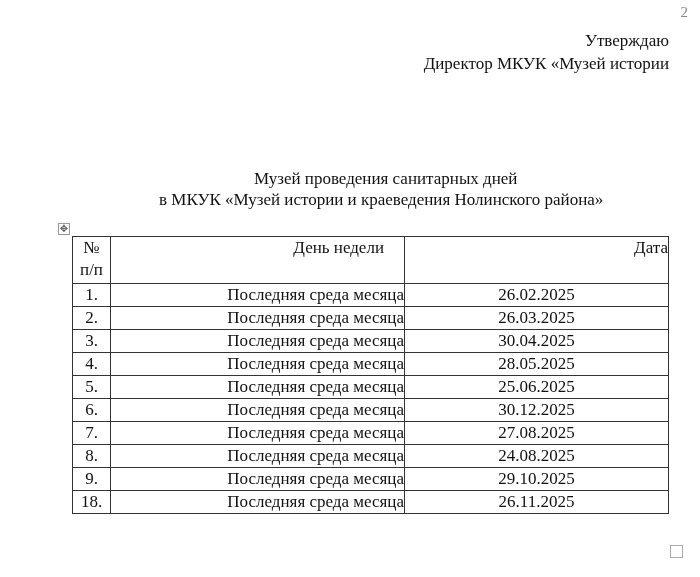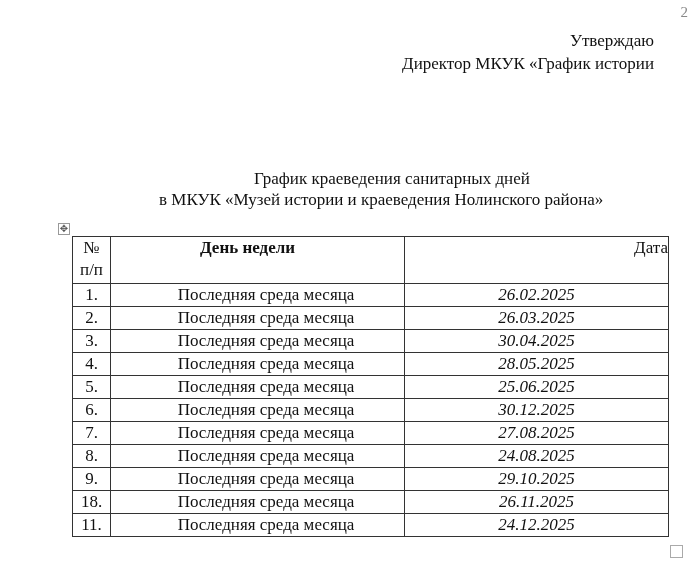--- a/index.html
+++ b/index.html
@@ -1,52 +1,52 @@
 <!DOCTYPE html>
 <html><head>
 <meta charset="utf-8">
 <style>
   html, body { margin:0; padding:0; background:#ffffff; }
   body { width:700px; height:577px; position:relative; overflow:hidden;
          font-family:"Liberation Serif", serif; color:#111; }
   .page-num { position:absolute; right:12px; top:4px; font-size:15px; color:#888; }
-  .approval { position:absolute; right:46px; top:29px; text-align:right;
+  .approval { position:absolute; right:31px; top:29px; text-align:right;
               font-size:17px; line-height:23px; }
   .approval div { white-space:nowrap; }
   .title { position:absolute; left:0; top:168px; width:700px; font-size:17px; line-height:22.5px; }
   .title .l1 { position:absolute; left:254px; top:0; white-space:nowrap; }
   .title .l2 { position:absolute; left:159px; top:21px; white-space:nowrap; }
   .move-handle { position:absolute; left:58px; top:223px; width:10px; height:10px;
                  border:1px solid #999; font-size:10px; line-height:10px; text-align:center; color:#555; }
   table { position:absolute; left:72px; top:236px; border-collapse:collapse;
           width:597px; font-size:17px; }
   td, th { border:1.5px solid #333; padding:0; font-weight:normal; }
   th { vertical-align:top; height:46px; line-height:22px; }
   th.num { width:37px; text-align:center; }
-  th.day { width:273px; text-align:center; padding-right:20px;font-weight:bold; }
+  th.day { width:273px; text-align:right; padding-right:20px; }
   th.date { text-align:right; }
   td { height:22px; line-height:22px; }
   td.num { text-align:center; }
-  td.day { text-align:center; padding-left:17px; }
-  td.date { text-align:center;font-style:italic; }
+  td.day { text-align:right; padding-left:17px; }
+  td.date { text-align:center; }
   .resize-handle { position:absolute; left:670px; top:545px; width:11px; height:11px;
                    border:1px solid #aaa; }
 </style>
 </head>
 <body>
 
 <div class="page-num">2</div>
 
 <div class="approval">
   <div>Утверждаю</div>
-  <div>Директор МКУК «График истории</div>
+  <div>Директор МКУК «Музей истории</div>
 </div>
 
 <div class="title">
-  <div class="l1">График краеведения санитарных дней</div>
+  <div class="l1">Музей проведения санитарных дней</div>
   <div class="l2">в МКУК «Музей истории и краеведения Нолинского района»</div>
 </div>
 
 <div class="move-handle">✥</div>
 
 <table>
   <thead>
     <tr>
       <th class="num">
         <div>№</div>
@@ -100,21 +100,16 @@
     <tr>
         <td class="num">9.</td>
         <td class="day">Последняя среда месяца</td>
         <td class="date">29.10.2025</td>
       </tr>
     <tr>
         <td class="num">18.</td>
         <td class="day">Последняя среда месяца</td>
         <td class="date">26.11.2025</td>
       </tr>
-    <tr>
-        <td class="num">11.</td>
-        <td class="day">Последняя среда месяца</td>
-        <td class="date">24.12.2025</td>
-      </tr>
   </tbody>
 </table>
 
 <div class="resize-handle"></div>
 
 </body></html>

